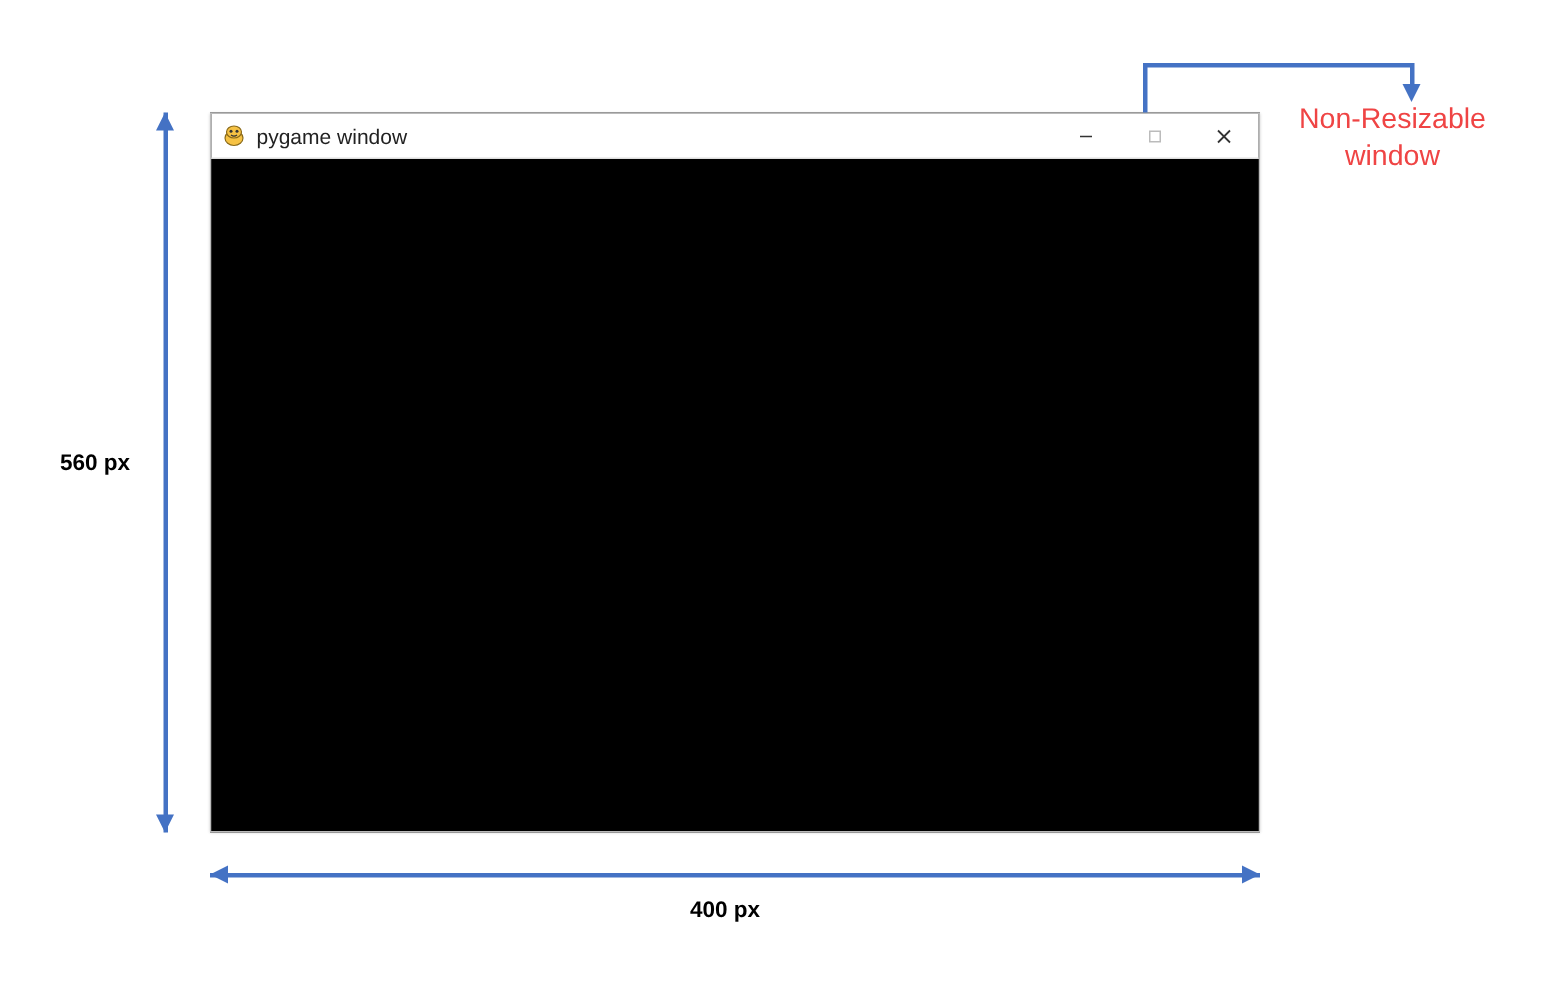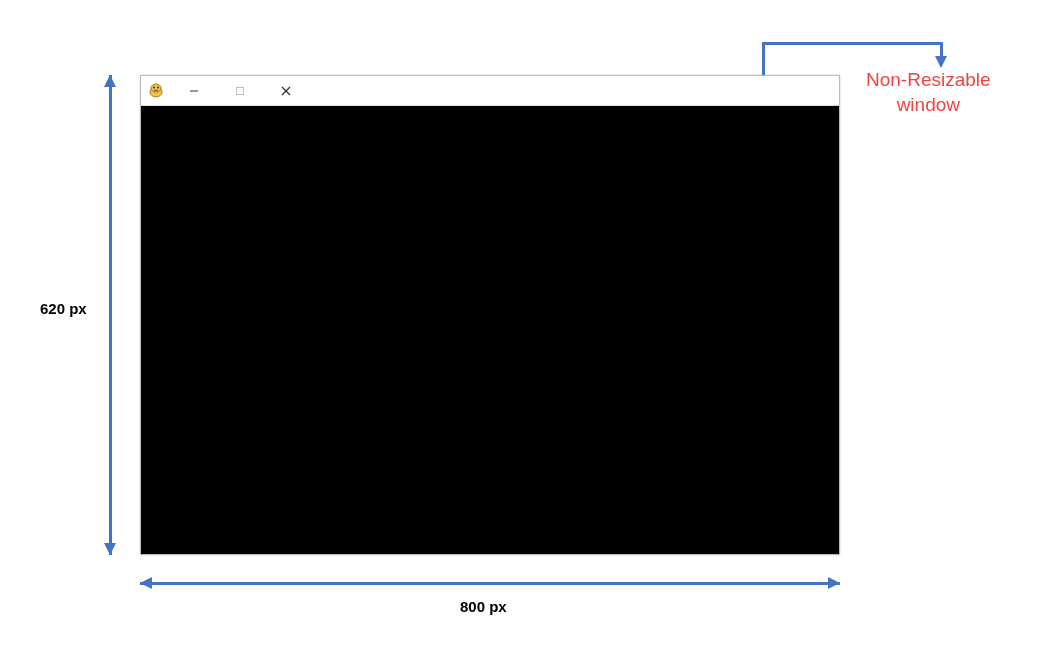--- a/index.html
+++ b/index.html
@@ -209,20 +209,21 @@
   <div class="titlebar">
     <span class="titlebar-icon">
       <svg viewBox="0 0 18 18">
         <ellipse cx="9" cy="10" rx="6" ry="5" fill="#F6C244" stroke="#8a6a1a" stroke-width="0.8"></ellipse>
         <ellipse cx="9" cy="6" rx="5" ry="4" fill="#F6C244" stroke="#8a6a1a" stroke-width="0.8"></ellipse>
         <circle cx="7" cy="5.5" r="1" fill="#333"></circle>
         <circle cx="11" cy="5.5" r="1" fill="#333"></circle>
         <path d="M7 8 Q9 9.5 11 8" stroke="#333" stroke-width="0.8" fill="none"></path>
       </svg>
     </span>
+    <span class="titlebar-title">pygame window</span>
     <div class="titlebar-controls">
       <div class="win-btn">
         <svg width="10" height="10" viewBox="0 0 10 10">
             <line x1="1" y1="5" x2="9" y2="5" stroke="#333" stroke-width="1"></line>
           </svg>
       </div>
       <div class="win-btn disabled">
         <svg width="10" height="10" viewBox="0 0 10 10">
             <rect x="1.5" y="1.5" width="7" height="7" fill="none" stroke="#bbb" stroke-width="1"></rect>
           </svg>
@@ -234,26 +235,26 @@
         </svg>
       </div>
     </div>
   </div>
   <div class="client-area"></div>
 </div>
 
 <div class="arrow-line dim-vert-line"></div>
 <div class="arrow-head dim-vert-head-top"></div>
 <div class="arrow-head dim-vert-head-bottom"></div>
-<div class="dim-vert-label">620 px</div>
+<div class="dim-vert-label">560 px</div>
 
 <div class="arrow-line dim-horz-line"></div>
 <div class="arrow-head dim-horz-head-left"></div>
 <div class="arrow-head dim-horz-head-right"></div>
-<div class="dim-horz-label">800 px</div>
+<div class="dim-horz-label">400 px</div>
 
 <div class="callout-line-v-start"></div>
 <div class="callout-line-h"></div>
 <div class="callout-line-v-end"></div>
 <div class="callout-arrow-head"></div>
 <div class="callout-text">
   <span>Non-Resizable</span><br>
   <span>window</span>
 </div>
 

